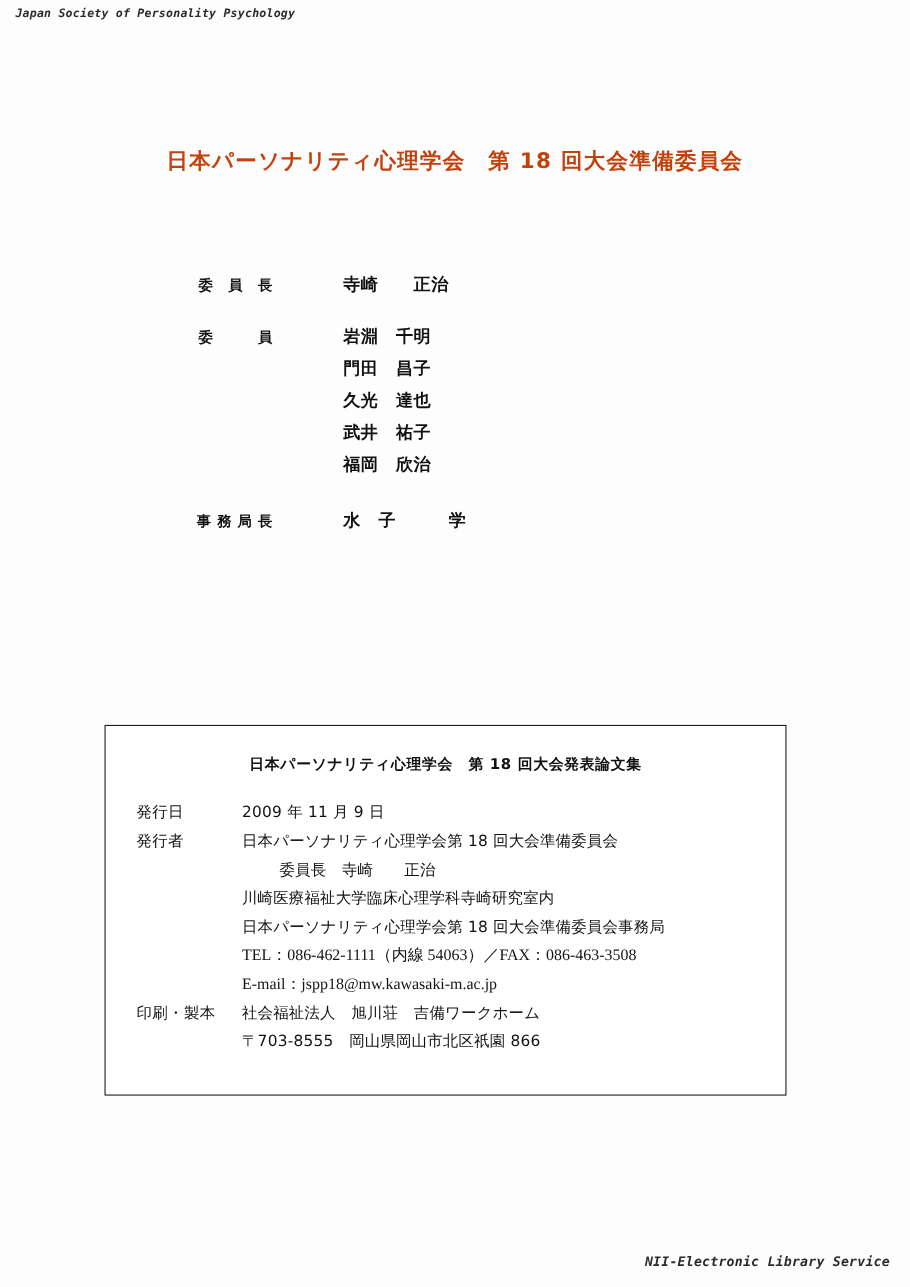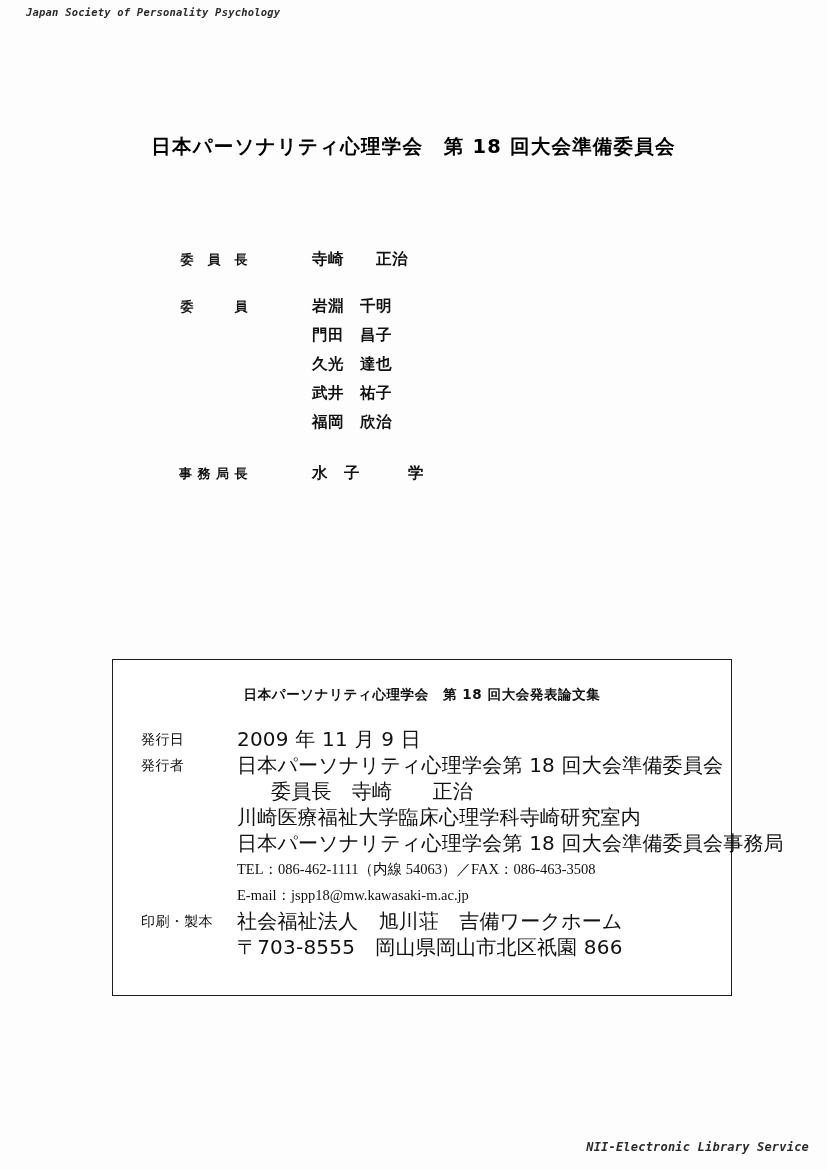--- a/index.html
+++ b/index.html
@@ -19,21 +19,21 @@
   .page {
     position: absolute;
     inset: 0;
     background: #fdfdfd;
   }
 
   
   .running-header {
     position: absolute;
     top: 6px;
-    left: 26px;
+    left: 14px;
     font-family: "DejaVu Sans Mono", monospace;
     font-size: 10.5px;
     font-weight: bold;
     font-style: italic;
     letter-spacing: 0.2px;
     color: #2b2b2b;
     white-space: nowrap;
   }
   .running-footer {
     position: absolute;
@@ -52,21 +52,21 @@
   .committee-title {
     position: absolute;
     top: 133px;
     left: 0;
     width: 827px;
     text-align: center;
     font-family: "DejaVu Sans", sans-serif;
     font-size: 19.5px;
     font-weight: bold;
     letter-spacing: 1.2px;
-    color: #000000;
+    color: #c2410c;
     white-space: nowrap;
   }
 
   
   .roster {
     position: absolute;
     top: 249px;
     left: 0;
     width: 827px;
   }
@@ -95,21 +95,21 @@
     letter-spacing: 0.5px;
     color: #111;
     white-space: nowrap;
   }
   .roster-gap-chair { height: 18px; }
   .roster-gap-members { height: 22px; }
 
   
   .colophon {
     position: absolute;
-    left: 112px;
+    left: 95px;
     top: 659px;
     width: 620px;
     height: 337px;
     border: 1.4px solid #1c1c1c;
     box-sizing: border-box;
     background: #fff;
   }
   .colophon-title {
     text-align: center;
     margin-top: 26px;
@@ -138,21 +138,21 @@
     font-family: "DejaVu Sans", sans-serif;
     font-size: 14px;
     letter-spacing: 0.4px;
   }
   .cl-value {
     font-family: "Liberation Serif", serif;
     font-size: 14.5px;
   }
   .cl-value.jp {
     font-family: "DejaVu Sans", sans-serif;
-    font-size: 20px;
+    font-size: 14px;
     letter-spacing: 0.2px;
   }
   .cl-indent-1 { padding-left: 96px; }
   .cl-indent-2 { padding-left: 130px; }
 </style>
 </head>
 <body>
 
 <div class="page">
 

